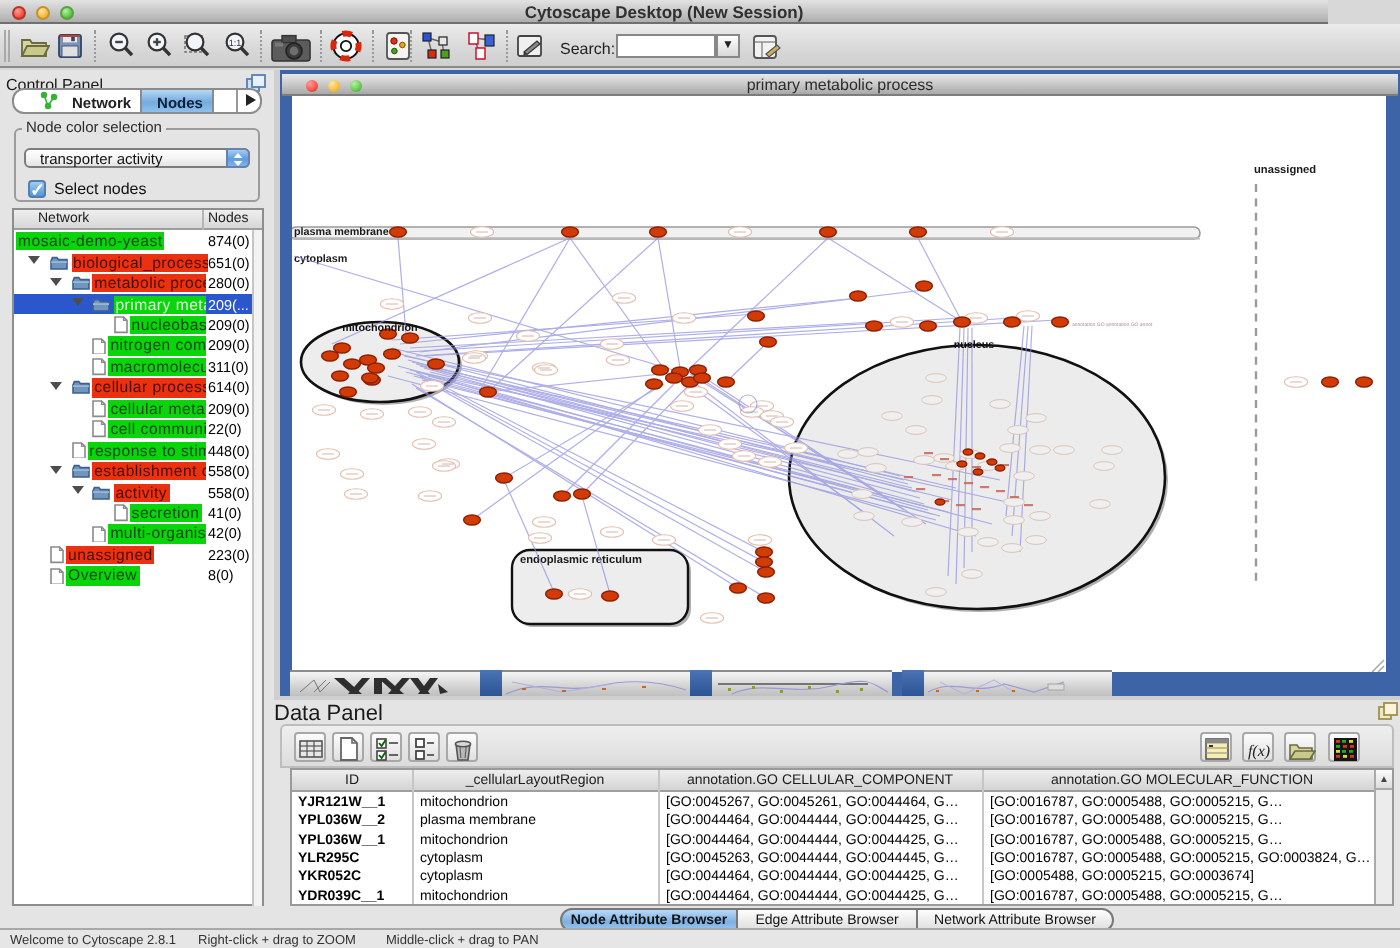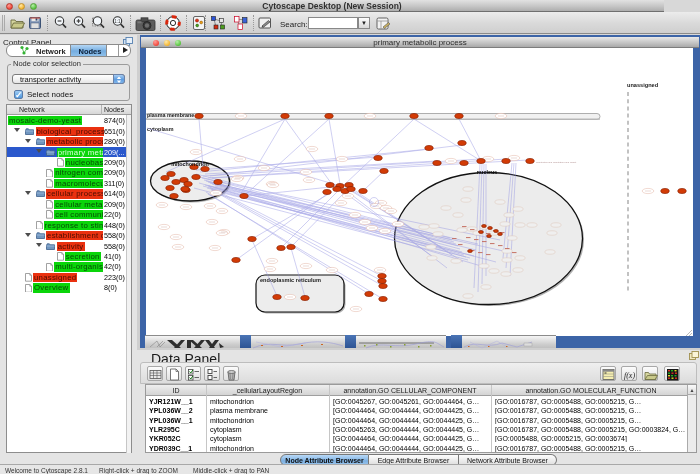--- a/index.html
+++ b/index.html
@@ -35,21 +35,21 @@
 
 #desktop{left:137px;top:35px;width:563px;height:315px;background:#cfcfcf}
 #mainwin{position:absolute;left:3px;top:0px;width:560px;height:313px;background:#3c64a7}
 #wtitle{position:absolute;left:1px;top:2px;width:558px;height:11px;background:linear-gradient(#e8e8e8,#c3c3c3 60%,#a9a9a9);border-bottom:1px solid #7d7d7d}
 #wtitle .t{position:absolute;left:0;right:0;top:1px;text-align:center;font-size:8px;color:#2c2c2c}
 #canvas{position:absolute;left:6px;top:13px;width:547px;height:288px;background:#fff}
 .miniwin{position:absolute;top:300px;height:13px;background:linear-gradient(#f5f5f5,#cdcdcd 70%,#c0c0c0);border-top:1px solid #8b8b8b}
 .bluebar{position:absolute;top:300px;height:13px;width:11px;background:linear-gradient(#4a74b5,#2d5494)}
 
 #dpanel{left:137px;top:350px;width:563px;height:114px;background:#e4e4e4}
-#dpanel .hdr{position:absolute;left:14px;top:1px;font-size:14px;color:#1a1a1a}
+#dpanel .hdr{position:absolute;left:0;top:1px;font-size:11px;color:#1a1a1a}
 #dtoolbar{position:absolute;left:3px;top:12px;width:557px;height:22px;background:linear-gradient(#efefef,#dcdcdc);border:1px solid #bdbdbd;border-radius:3px 3px 0 0}
 .dbtn{position:absolute;top:3px;width:16px;height:15px;background:linear-gradient(#fcfcfc,#e0e0e0);border:1px solid #a8a8a8;border-radius:2px}
 #dtable{position:absolute;left:8px;top:34px;width:552px;height:69px;background:#fff;border:1px solid #9a9a9a}
 #dthead{position:absolute;left:0;top:0;width:545px;height:11px;background:linear-gradient(#eeeeee,#d4d4d4);border-bottom:1px solid #9f9f9f;font-size:7px;color:#1b1b1b}
 .dcol{position:absolute;top:1.5px;text-align:center}
 .drow{position:absolute;left:0;width:545px;height:9.3px;font-size:7px;color:#000;white-space:nowrap}
 .drow div{position:absolute;top:1px}
 .vline{position:absolute;top:0;bottom:0;border-left:1px solid #c6c6c6}
 #dscroll{position:absolute;right:0;top:0;width:9px;height:67px;background:#ececec;border-left:1px solid #aaa}
 .seg{position:absolute;top:103.5px;height:12px;border:1px solid #787878;font-size:7px;text-align:center;color:#111;line-height:11px;background:linear-gradient(#fdfdfd,#dedede)}

